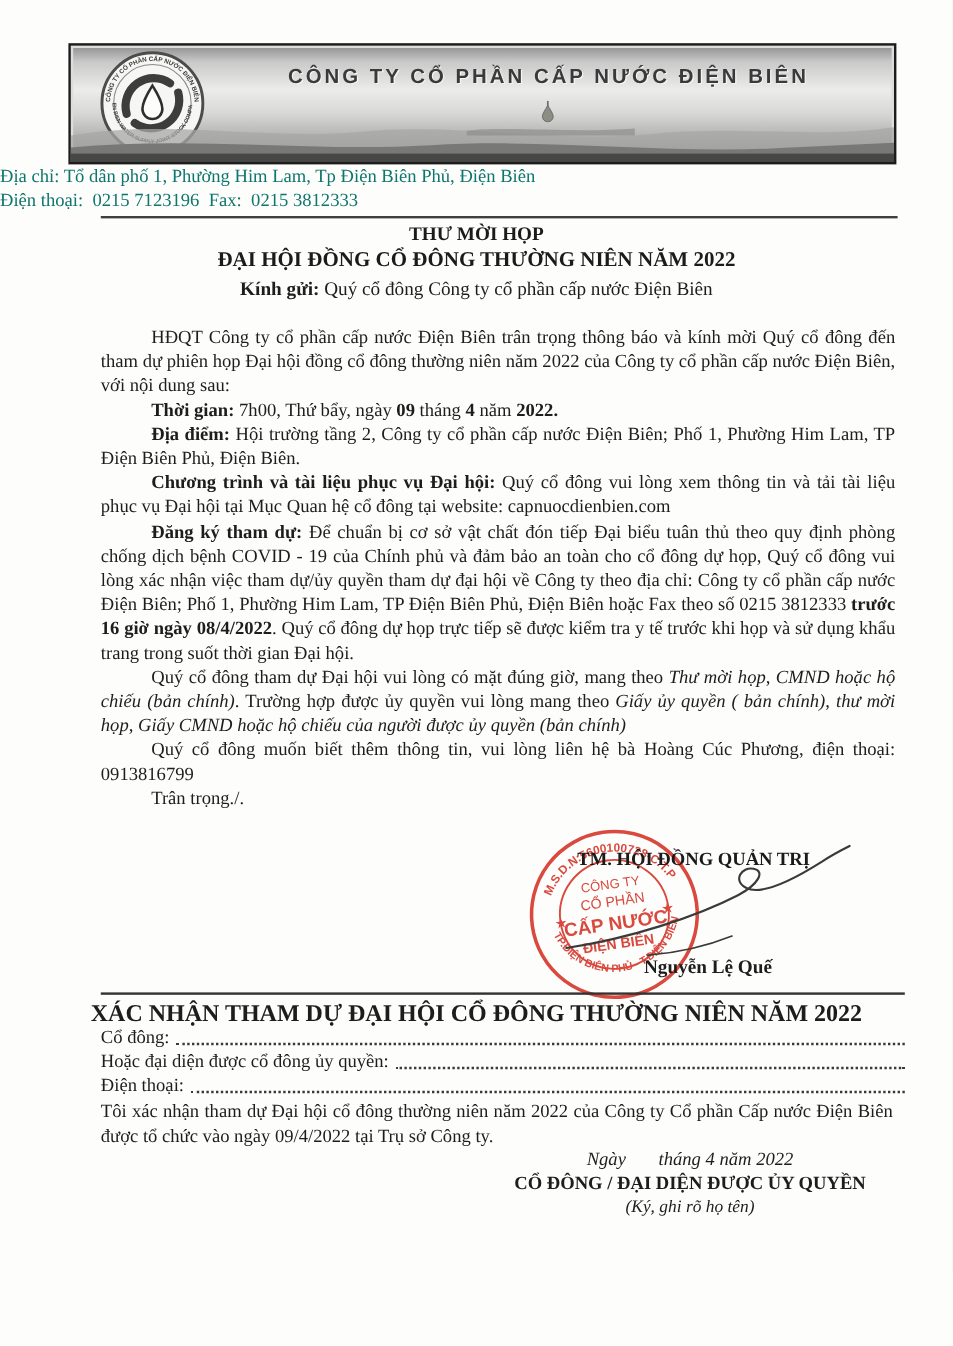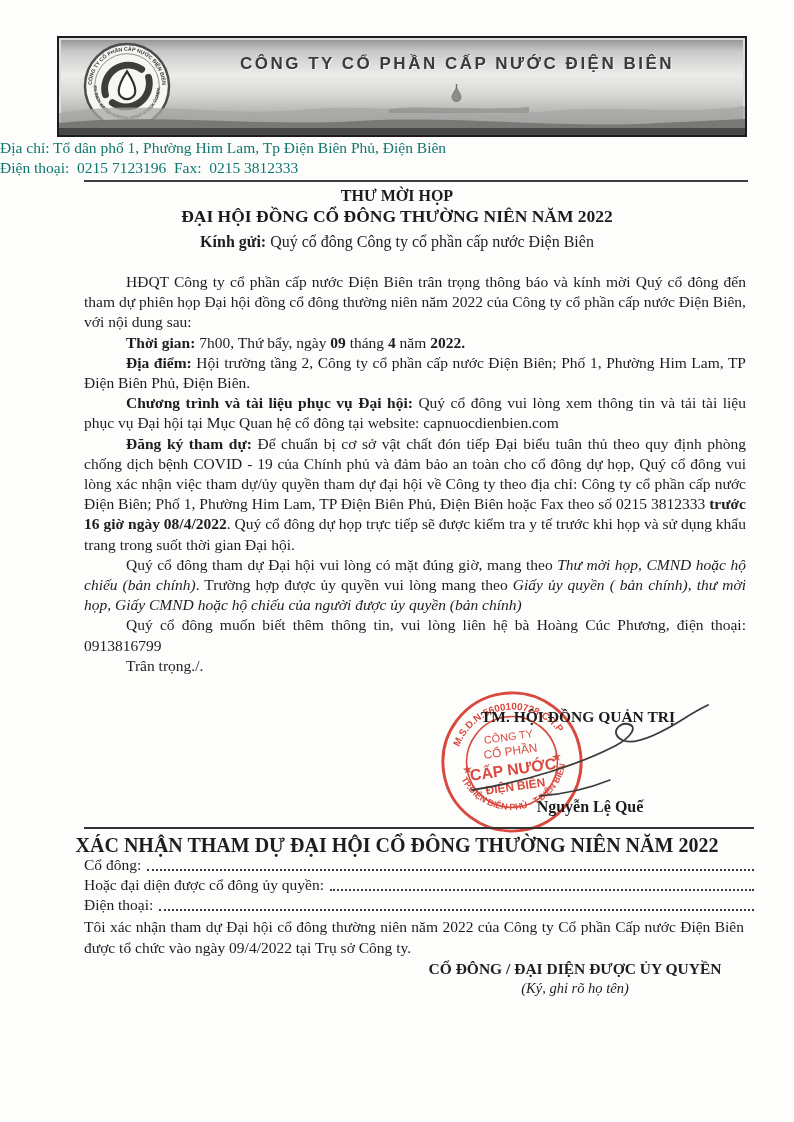--- a/index.html
+++ b/index.html
@@ -163,17 +163,18 @@
     <span class="leader"></span>
   </div>
   <div class="frow fr2">
     <span class="flabel">Hoặc đại diện được cổ đông ủy quyền:</span>
     <span class="leader"></span>
   </div>
 
   <div class="confirm-text">Tôi xác nhận tham dự Đại hội cổ đông thường niên năm 2022 của Công ty Cổ phần Cấp nước Điện Biên được tổ chức vào ngày 09/4/2022  tại Trụ sở Công ty.</div>
 
   <div class="sign-block">
+    <div class="date-line">Ngày       tháng 4 năm 2022</div>
     <div class="sign-title">CỔ ĐÔNG / ĐẠI DIỆN ĐƯỢC ỦY QUYỀN</div>
     <div class="sign-note">(Ký, ghi rõ họ tên)</div>
   </div>
 
 </div>
 
 </body></html>

